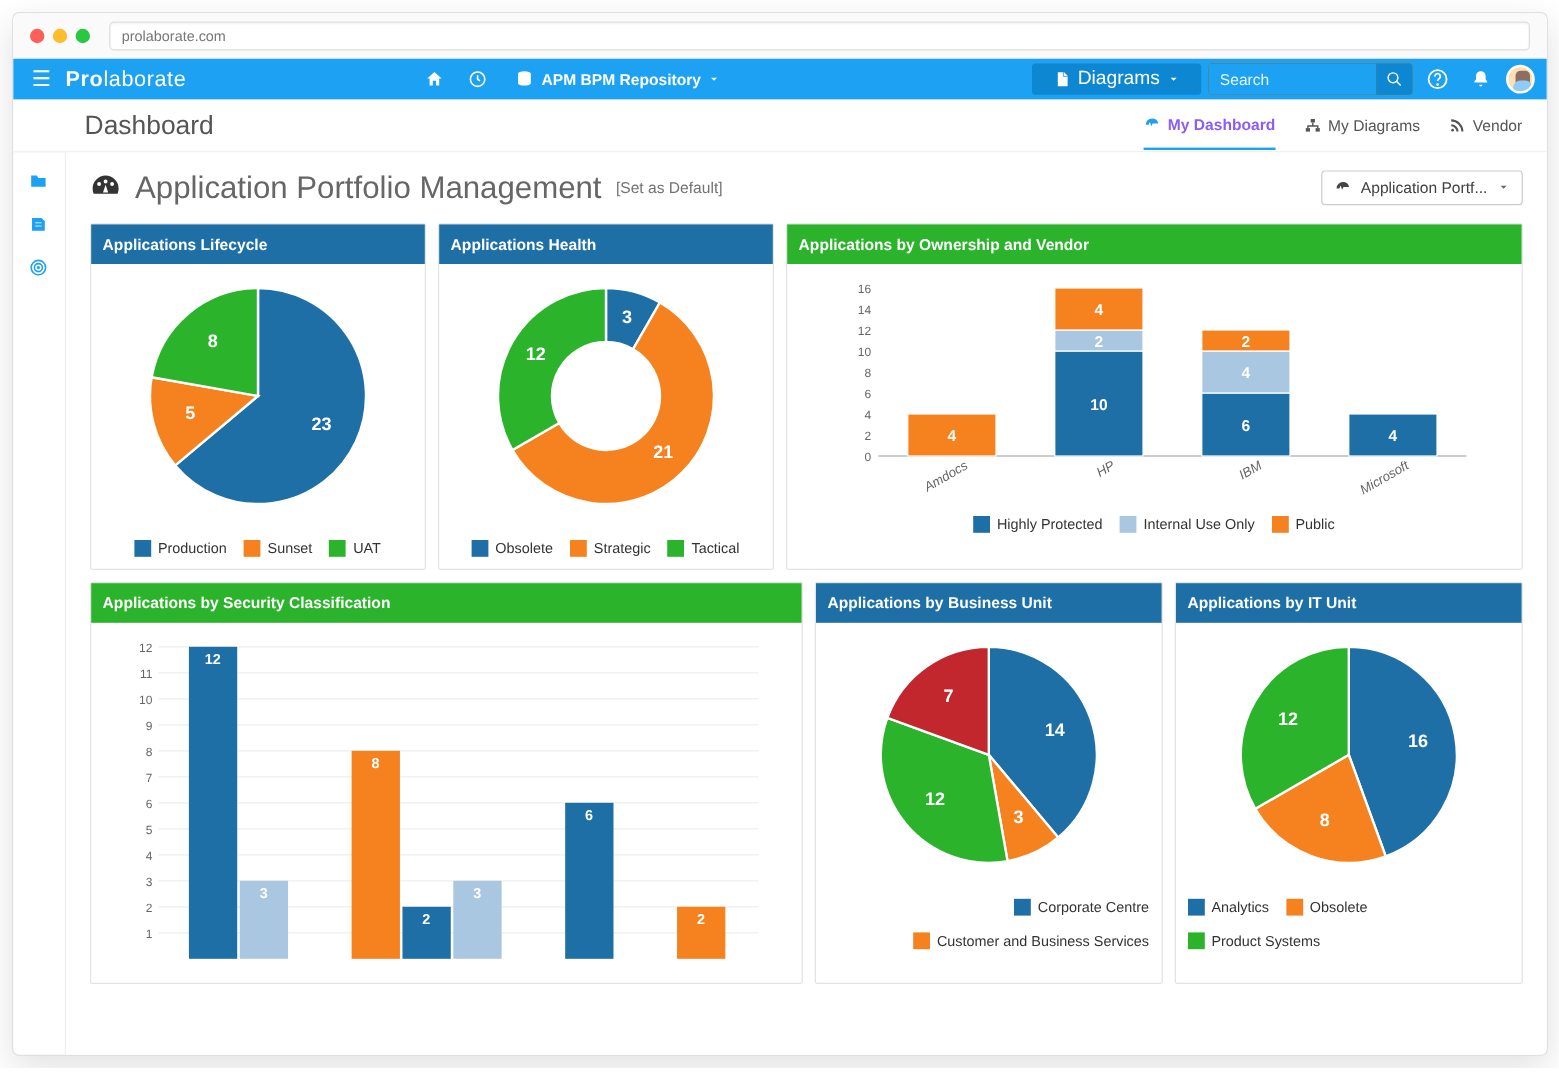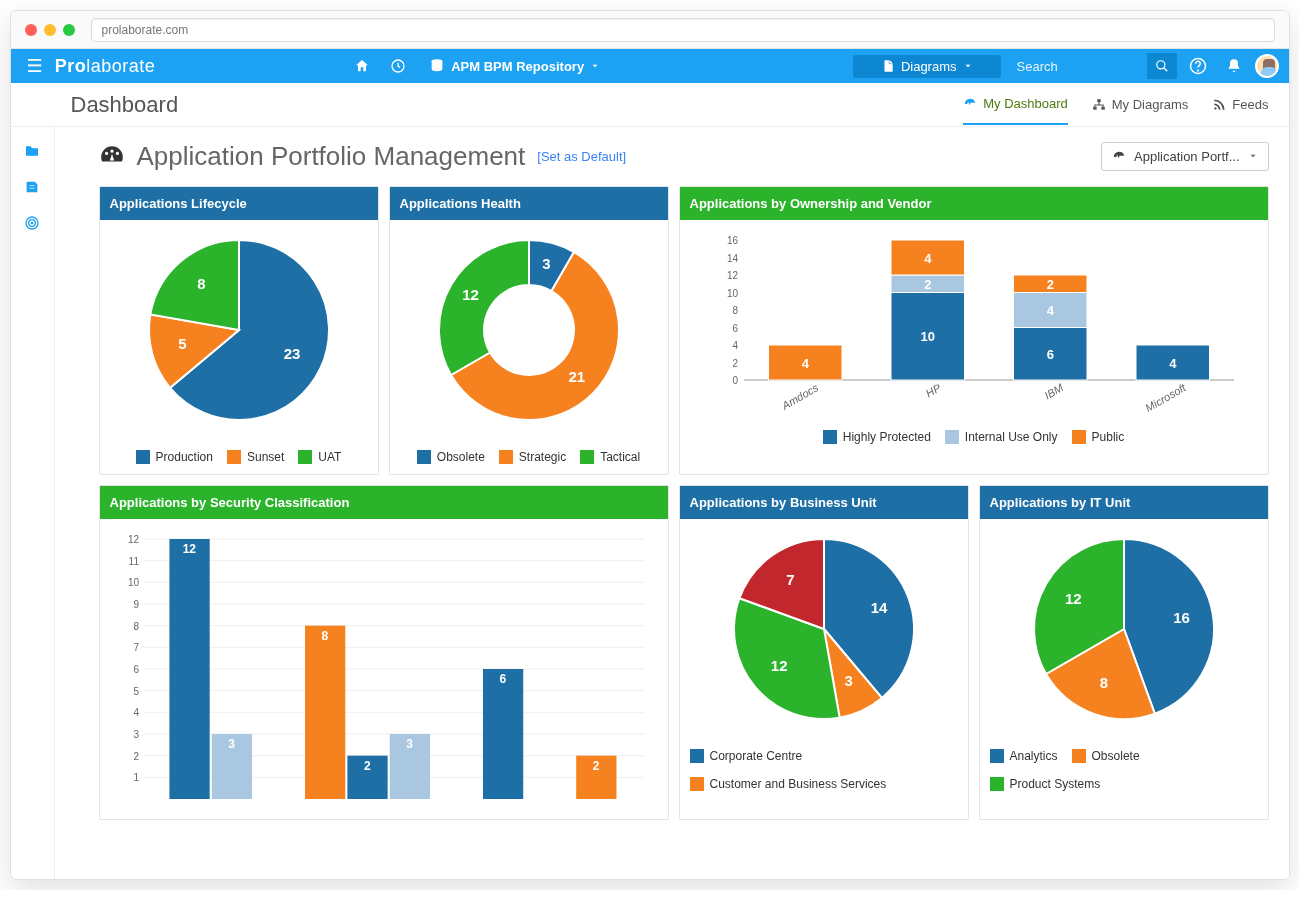--- a/index.html
+++ b/index.html
@@ -13,43 +13,43 @@
 .tl-green { background: #28c940; }
 .url-bar { flex: 1; height: 24px; border: 1px solid #ddd; border-radius: 4px; background: #fff; padding: 0 10px; display: flex; align-items: center; color: #777; font-size: 12px; box-shadow: inset 0 1px 2px rgba(0,0,0,0.05); }
 
 .topbar { height: 34px; background: #1da1f2; color: #fff; display: flex; align-items: center; padding: 0 10px; gap: 6px; }
 .hamburger { font-size: 18px; padding: 0 6px; cursor: pointer; }
 .brand { font-size: 18px; font-weight: 300; letter-spacing: 0.5px; }
 .brand b { font-weight: 700; }
 .topbar .icon-btn { width: 30px; height: 30px; display: flex; align-items: center; justify-content: center; cursor: pointer; font-size: 14px; }
 .repo-pill { display: flex; align-items: center; gap: 6px; padding: 4px 10px; border-radius: 3px; cursor: pointer; font-weight: 600; font-size: 13px; }
 .spacer { flex: 1; }
-.diagrams-btn { background: #0d87d1; padding: 4px 28px; border-radius: 3px; display: flex; align-items: center; gap: 6px; font-size: 13px; cursor: pointer; }
+.diagrams-btn { background: #0d87d1; padding: 4px 18px; border-radius: 3px; display: flex; align-items: center; gap: 6px; font-size: 16px; cursor: pointer; }
 .search-wrap { display: flex; background: #a16207; border-radius: 3px; height: 26px; overflow: hidden; }
 .search-wrap input { background: #1da1f2; border: none; outline: none; color: #fff; padding: 0 10px; height: 26px; width: 140px; font-size: 13px; }
 .search-wrap input::placeholder { color: #e6f4fd; }
 .search-wrap .sbtn { background: #0d87d1; width: 30px; height: 26px; display: flex; align-items: center; justify-content: center; }
 .avatar { width: 24px; height: 24px; border-radius: 50%; background: #ffe0b2; border: 2px solid #fff; position: relative; overflow: hidden; }
 .avatar::before { content:""; position:absolute; top:3px; left:6px; width:12px; height:10px; background:#8d6e63; border-radius:4px 4px 0 0; }
 .avatar::after { content:""; position:absolute; top:11px; left:4px; width:16px; height:12px; background:#90caf9; border-radius:6px 6px 0 0; }
 
 .subbar { height: 44px; background: #fff; border-bottom: 1px solid #eee; display: flex; align-items: center; padding: 0 20px 0 60px; }
 .subbar h2 { font-size: 22px; font-weight: 400; color: #555; }
 .subbar .tabs { margin-left: auto; display: flex; gap: 24px; }
 .tab { display: flex; align-items: center; gap: 6px; font-size: 13px; color: #555; padding: 12px 0; cursor: pointer; }
-.tab.active { color: #4d7c0f; border-bottom: 2px solid #1da1f2; }
-
-.layout { display: flex; height: calc(100% - 116px); gap: 24px; }
+.tab.active { color: #8b5cf6; border-bottom: 2px solid #1da1f2; font-weight: bold; }
+
+.layout { display: flex; height: calc(100% - 116px); }
 .leftbar { width: 44px; border-right: 1px solid #eee; display: flex; flex-direction: column; align-items: center; padding-top: 8px; gap: 4px; }
 .leftbar .lb-icon { width: 36px; height: 32px; display: flex; align-items: center; justify-content: center; color: #1da1f2; cursor: pointer; font-size: 14px; border-radius: 3px; }
 
 .content { flex: 1; overflow: auto; background: #fff; padding: 14px 20px; position: relative; }
 .content-heading { display: flex; align-items: center; gap: 12px; margin-bottom: 14px; }
 .content-heading h1 { font-size: 26px; font-weight: 300; color: #666; display: flex; align-items: center; gap: 10px; }
-.default-link { color: #3b82f6; font-size: 13px; cursor: pointer; }
+.default-link { color: #737373; font-size: 13px; cursor: pointer; }
 .profile-select { margin-left: auto; border: 1px solid #ccc; border-radius: 3px; padding: 6px 10px; display: flex; align-items: center; gap: 8px; font-size: 13px; color: #404040; cursor: pointer; min-width: 160px; }
 
 .grid { display: grid; grid-template-columns: 280px 280px 1fr; gap: 10px; }
 .row2 { display: grid; grid-template-columns: 1fr 290px 290px; gap: 10px; margin-top: 10px; }
 
 .panel { border: 1px solid #e3e3e3; border-radius: 2px; background: #fff; }
 .panel-header { padding: 9px 10px; color: #fff; font-weight: 600; font-size: 13px; }
 .ph-blue { background: #1d6fa5; }
 .ph-green { background: #2cb32c; }
 .panel-body { padding: 10px; display: flex; flex-direction: column; align-items: center; }
@@ -154,21 +154,21 @@
             <rect x="16" y="15" width="6" height="5"></rect>
             <path d="M12 7v5M5 15v-3h14v3" stroke="#555" stroke-width="2" fill="none"></path>
           </svg>
         <span>My Diagrams</span>
       </div>
       <div class="tab">
         <svg width="14" height="14" viewBox="0 0 24 24" fill="#555">
             <circle cx="6" cy="18" r="2"></circle>
             <path d="M4 11a9 9 0 019 9M4 4a16 16 0 0116 16" stroke="#555" stroke-width="3" fill="none"></path>
           </svg>
-        <span>Feeds</span>
+        <span>Vendor</span>
       </div>
     </div>
   </div>
 
   <div class="layout">
     <div class="leftbar">
       <div class="lb-icon">
         <svg width="16" height="16" viewBox="0 0 24 24" fill="#1da1f2">
             <path d="M3 5h7l2 3h9v11H3z"></path>
           </svg>
@@ -377,21 +377,21 @@
             <svg id="chart-bizunit" class="chart-svg" width="240" height="210">
                 <path d="M 120 100 L 120 10 A 90 90 0 0 1 177.85088487178854 168.94399988070802 Z" fill="#1d6fa5" stroke="#fff" stroke-width="2"></path>
                 <text x="174.97201831597565" y="83.99182161544837" font-size="15" font-family="Arial" fill="#fff" text-anchor="middle" font-weight="600">14</text>
                 <path d="M 120 100 L 177.85088487178854 168.94399988070802 A 90 90 0 0 1 135.62833599002374 188.63269777109872 Z" fill="#f5821f" stroke="#fff" stroke-width="2"></path>
                 <text x="144.72316831183093" y="157.01900554164402" font-size="15" font-family="Arial" fill="#fff" text-anchor="middle" font-weight="600">3</text>
                 <path d="M 120 100 L 135.62833599002374 188.63269777109872 A 90 90 0 0 1 35.42766412926824 69.21818710068986 Z" fill="#2cb32c" stroke="#fff" stroke-width="2"></path>
                 <text x="75.18640007753979" y="141.60307516666256" font-size="15" font-family="Arial" fill="#fff" text-anchor="middle" font-weight="600">12</text>
                 <path d="M 120 100 L 35.42766412926824 69.21818710068986 A 90 90 0 0 1 119.99999999999999 10 Z" fill="#c1272d" stroke="#fff" stroke-width="2"></path>
                 <text x="86.44577847346379" y="56.07960540909399" font-size="15" font-family="Arial" fill="#fff" text-anchor="middle" font-weight="600">7</text>
               </svg>
-            <div class="legend" id="legend-bizunit" style="justify-content:flex-start;">
+            <div class="legend" id="legend-bizunit" style="justify-content:flex-end;">
                 <div class="li">
                   <span class="sw" style="background: rgb(29, 111, 165);"></span>
                   <span>Corporate Centre</span>
                 </div>
                 <div class="li">
                   <span class="sw" style="background: rgb(245, 130, 31);"></span>
                   <span>Customer and Business Services</span>
                 </div>
               </div>
           </div>

